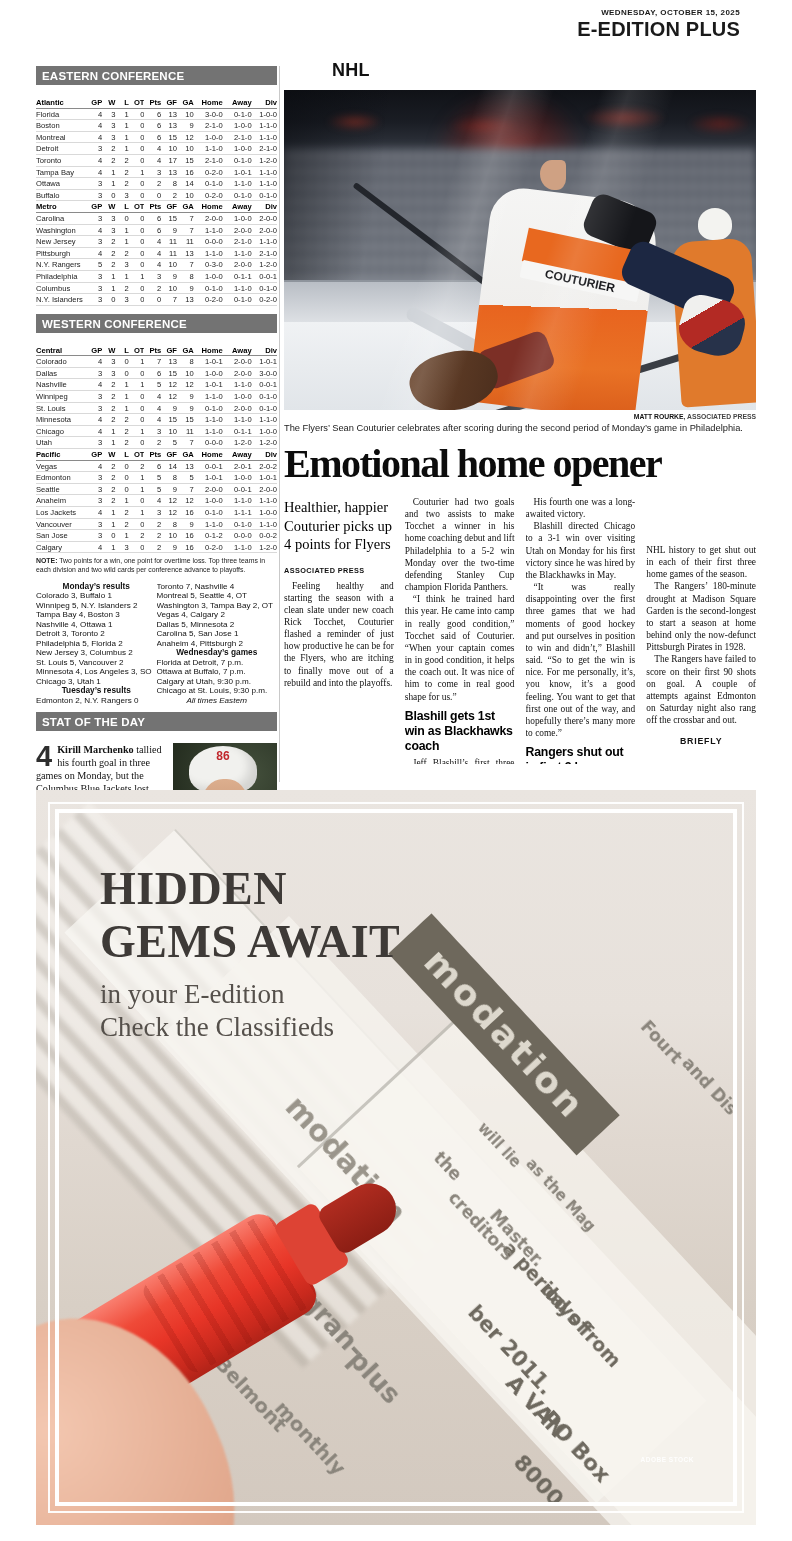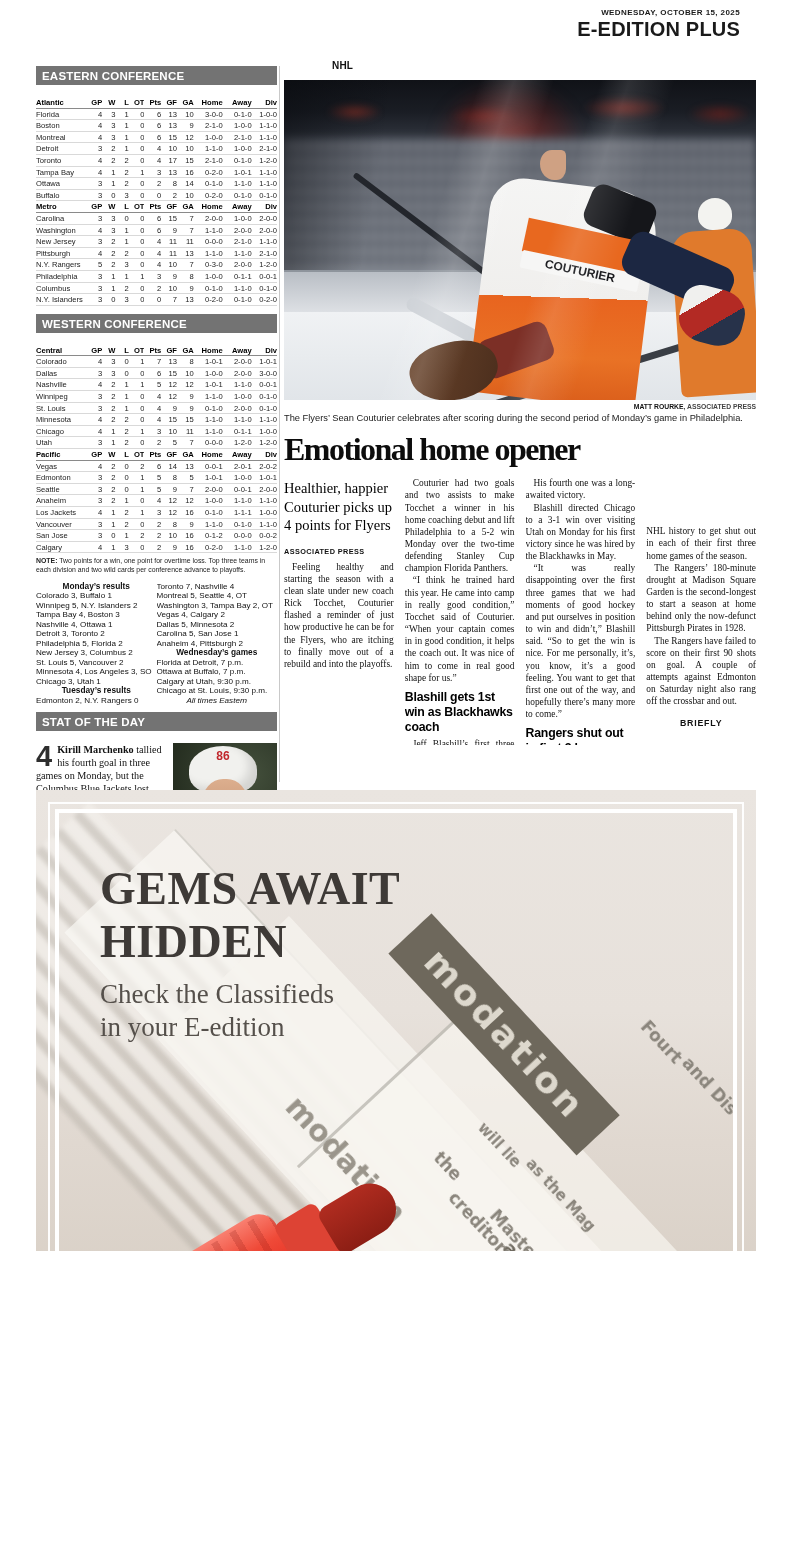--- a/index.html
+++ b/index.html
@@ -1,16 +1,16 @@
 <!DOCTYPE html>
 <html><head>
 <meta charset="utf-8">
 <style>
   html,body{margin:0;padding:0;background:#fff;}
-  .page{position:relative;width:792px;height:1251px;background:#fff;overflow:hidden;
+  .page{position:relative;width:792px;height:1541px;background:#fff;overflow:hidden;
         font-family:"Liberation Sans",sans-serif;color:#111;}
 
   
   .masthead{position:absolute;top:8px;right:52px;text-align:right;}
   .m-date{font-size:8px;font-weight:bold;letter-spacing:.4px;color:#1a1a1a;}
   .m-title{font-size:20px;font-weight:800;letter-spacing:.2px;color:#1a1a1a;margin-top:1px;}
 
   
   .left-col{position:absolute;left:36px;top:66px;width:241px;}
   .conf-bar{background:#737373;color:#fff;font-weight:bold;font-size:11.5px;
@@ -55,21 +55,21 @@
   .sp-beard{position:absolute;left:24px;top:60px;width:56px;height:44px;background:#2c211d;
             border-radius:42% 42% 50% 50%;}
   .sp-jersey{position:absolute;left:-4px;bottom:-8px;width:112px;height:28px;background:#1e2c55;
              border-top:3px solid #9aa4c0;}
 
   
   .col-divider{position:absolute;left:279px;top:66px;height:716px;border-left:1px solid #c9c9c9;}
 
   
   .right-col{position:absolute;left:284px;top:60px;width:472px;}
-  .section-label{font-size:10px;font-weight:800;letter-spacing:.2px;margin-bottom:9px;padding-left:48px;}
+  .section-label{font-size:18px;font-weight:800;letter-spacing:.2px;margin-bottom:9px;padding-left:48px;}
 
   .hero-photo{position:relative;width:472px;height:320px;overflow:hidden;background:#1a1d24;}
   .ph-bg{position:absolute;inset:0;background:linear-gradient(180deg,#101217 0%,#1a1d24 10%,#3a3f49 22%,#565c66 38%,#6f757f 55%,#9aa0a8 66%,#c4c9cf 72%,#e8eaed 78%,#f3f4f6 100%);}
   .ph-score{position:absolute;left:0;top:6px;width:100%;height:52px;filter:blur(3px);background:
       radial-gradient(40px 13px at 70px 26px,rgba(200,60,40,.55),transparent 70%),
       radial-gradient(50px 15px at 200px 30px,rgba(160,40,30,.5),transparent 70%),
       radial-gradient(60px 17px at 340px 22px,rgba(190,50,35,.5),transparent 70%),
       radial-gradient(46px 15px at 436px 28px,rgba(150,35,25,.5),transparent 70%);}
   .ph-banner{position:absolute;left:150px;top:0;width:150px;height:120px;filter:blur(7px);
       background:radial-gradient(closest-side,rgba(170,40,30,.6),rgba(120,25,20,.28) 70%,transparent);}
@@ -118,21 +118,21 @@
       transform:rotate(-20deg);border-radius:10px;}
   .pl-glove2{position:absolute;left:126px;top:262px;width:88px;height:58px;transform:rotate(-16deg);
       background:linear-gradient(120deg,#6b452c,#4a2d1c);border-radius:40% 50% 45% 55%;}
   .ph-glare{position:absolute;inset:0;background:linear-gradient(108deg,transparent 34%,
       rgba(255,255,255,.16) 40%,transparent 47%,transparent 55%,rgba(255,255,255,.12) 60%,transparent 68%);}
 
   .credit{text-align:right;font-size:6.8px;margin-top:3px;color:#333;}
   .credit strong{color:#111;font-weight:bold;}
   .credit span{font-weight:bold;color:#444;}
   .caption{font-size:9.3px;color:#222;margin-top:3px;}
-  .headline{font-family:"Liberation Serif",serif;font-weight:700;font-size:32px;letter-spacing:-1.5px;
+  .headline{font-family:"Liberation Serif",serif;font-weight:700;font-size:40px;letter-spacing:-1.5px;
       color:#0c0c0c;margin:9px 0 2px;white-space:nowrap;line-height:1.1;}
 
   .art-cols{display:flex;gap:11px;margin-top:10px;}
   .acol{flex:1;height:268px;overflow:hidden;}
   .subhead{font-family:"Liberation Serif",serif;font-weight:400;font-size:14.5px;line-height:18.5px;
       color:#000;margin:2px 0 12px;}
   .byline{font-size:7.3px;font-weight:bold;letter-spacing:.4px;margin-bottom:5px;}
   .acol p{font-family:"Liberation Serif",serif;font-size:9.4px;line-height:12.15px;text-align:justify;
       text-indent:8px;margin:0;color:#111;-webkit-hyphens:auto;hyphens:auto;}
   .acol p.ni{text-indent:0;margin-top:48px;}
@@ -845,23 +845,23 @@
     <div class="marker">
       <div class="marker-body"></div>
       <div class="marker-ridges"></div>
       <div class="marker-neck"></div>
       <div class="marker-tip"></div>
     </div>
     <div class="finger"></div>
     <div class="ad-frame-outer"></div>
     <div class="ad-frame-inner"></div>
     <div class="ad-head">
+      <div>HIDDEN</div>
       <div>GEMS AWAIT</div>
-      <div>HIDDEN</div>
     </div>
     <div class="ad-sub">
+      <div>in your E-edition</div>
       <div>Check the Classifieds</div>
-      <div>in your E-edition</div>
     </div>
     <div class="ad-credit">ADOBE STOCK</div>
   </div>
 
 </div>
 
 </body></html>

